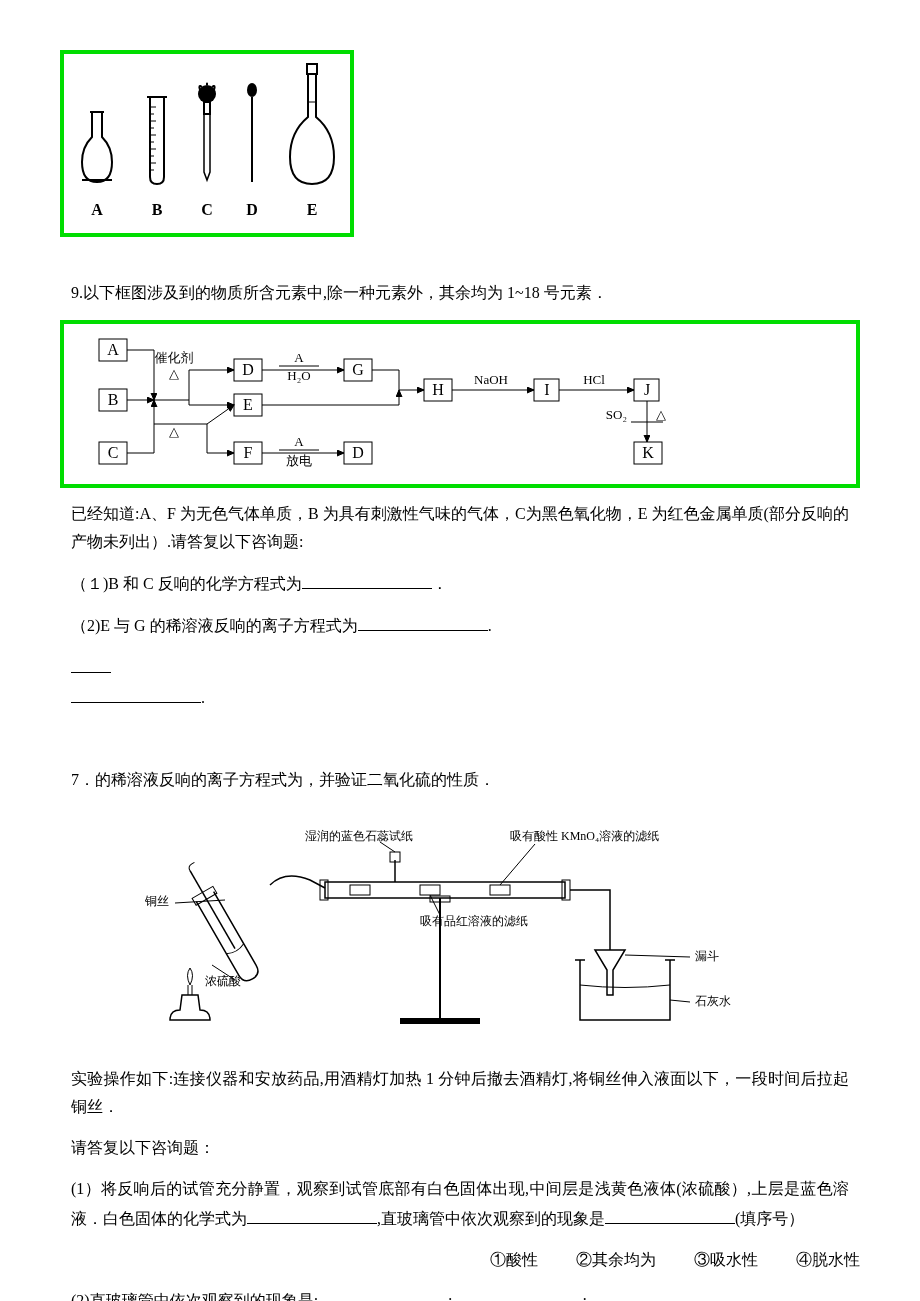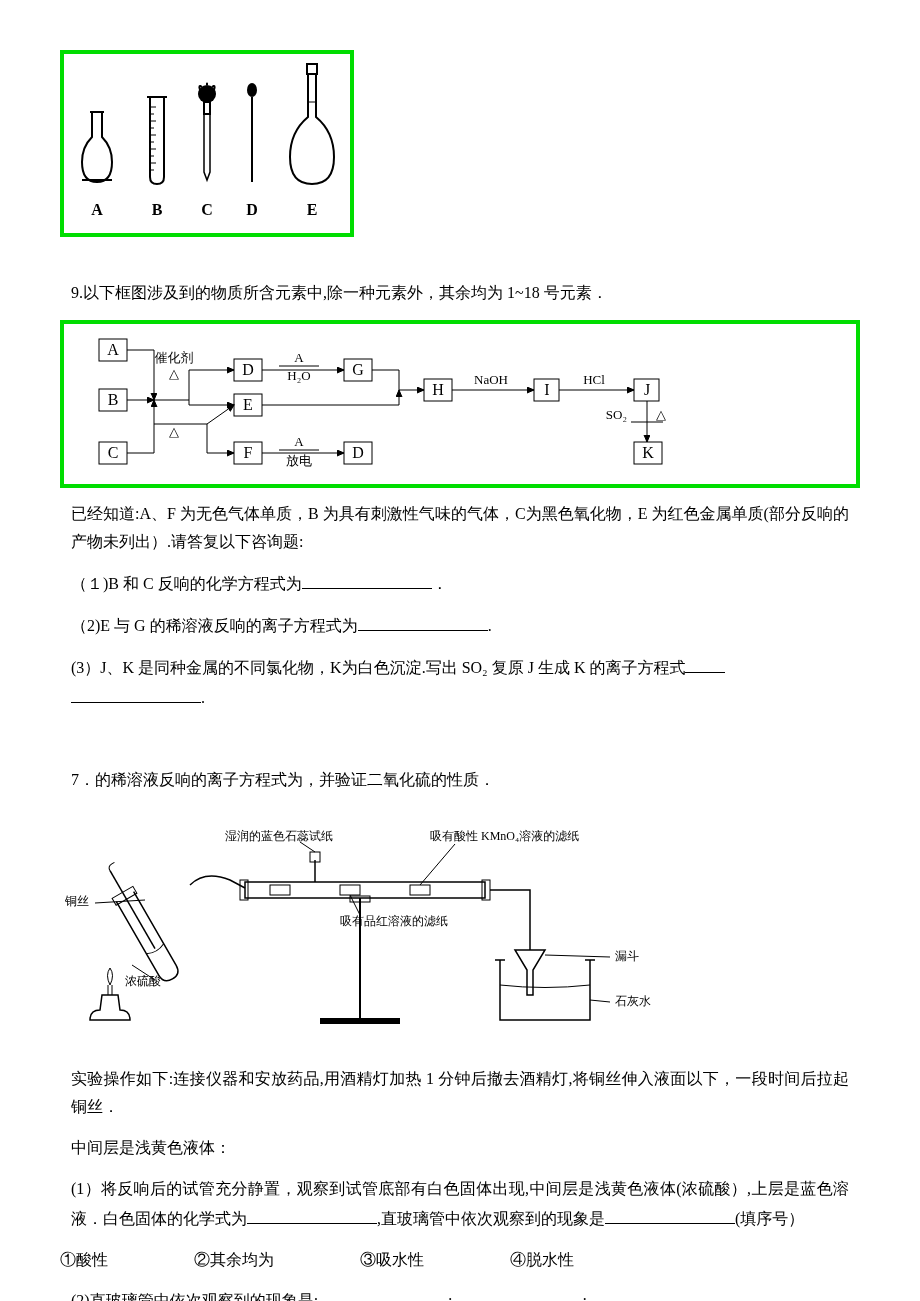--- a/index.html
+++ b/index.html
@@ -50,26 +50,27 @@
       border: 4px solid #00dd00;
       background: #fff;
       padding: 10px 15px;
       margin: 10px 0;
     }
     .flow-diagram svg {
       display: block;
     }
     .exp-diagram {
       margin: 15px 0;
-      text-align: left;
+      text-align: center;
       text-decoration: underline;
     }
     .options-row {
       display: flex;
-      gap: 86px;
+      gap: 38px;
+      justify-content: flex-end;
     }
   </style>
 </head>
 <body>
 
 
 
 
 <div class="figure-box">
   <div class="apparatus-row">
@@ -199,21 +200,21 @@
 </div>
 
 <div class="question-text">已经知道:A、F 为无色气体单质，B 为具有刺激性气味的气体，C为黑色氧化物，E 为红色金属单质(部分反响的产物未列出）.请答复以下咨询题:</div>
 <div class="question-text">
   <span>（１)B 和 C 反响的化学方程式为</span><span class="blank blank-long"></span><span>．</span>
 </div>
 <div class="question-text">
   <span>（2)E 与 G 的稀溶液反响的离子方程式为</span><span class="blank blank-long"></span><span>.</span>
 </div>
 <div class="question-text">
-  <span>(3）J、K 是同种金属的不同氯化物，K为白色沉淀.写出 SO₂ 复原 J 生成 K 的离子方程式</span><span class="blank" style="min-width:40px"></span><br>
+  <span class="blank" style="min-width:40px"></span><br>
   <span class="blank blank-long"></span><span>.</span>
 </div>
 
 <br>
 
 
 <div class="question-text">
   <span>7．</span><span>的稀溶液反响的离子方程式为，并验证二氧化硫的性质．</span>
 </div>
 
@@ -269,21 +270,21 @@
       <line x1="95" y1="170" x2="72" y2="155" stroke="#000"></line>
       <text x="555" y="150">漏斗</text>
       <line x1="485" y1="145" x2="550" y2="147" stroke="#000"></line>
       <text x="555" y="195">石灰水</text>
       <line x1="530" y1="190" x2="550" y2="192" stroke="#000"></line>
     </g>
   </svg>
 </div>
 
 <div class="question-text">实验操作如下:连接仪器和安放药品,用酒精灯加热 1 分钟后撤去酒精灯,将铜丝伸入液面以下，一段时间后拉起铜丝．</div>
-<div class="question-text">中间层是浅黄色液体：</div>
+<div class="question-text">请答复以下咨询题：</div>
 <div class="question-text">
   <span>(1）将反响后的试管充分静置，观察到试管底部有白色固体出现,中间层是浅黄色液体(浓硫酸）,上层是蓝色溶液．白色固体的化学式为</span><span class="blank blank-long"></span><span>,直玻璃管中依次观察到的现象是</span><span class="blank blank-long"></span><span>(填序号）</span>
 </div>
 <div class="options-row">
   <span><span>①</span><span>酸性</span></span>
   <span><span>②</span><span>其余均为</span></span>
   <span><span>③</span><span>吸水性</span></span>
   <span><span>④</span><span>脱水性</span></span>
 </div>
 <div class="question-text">

